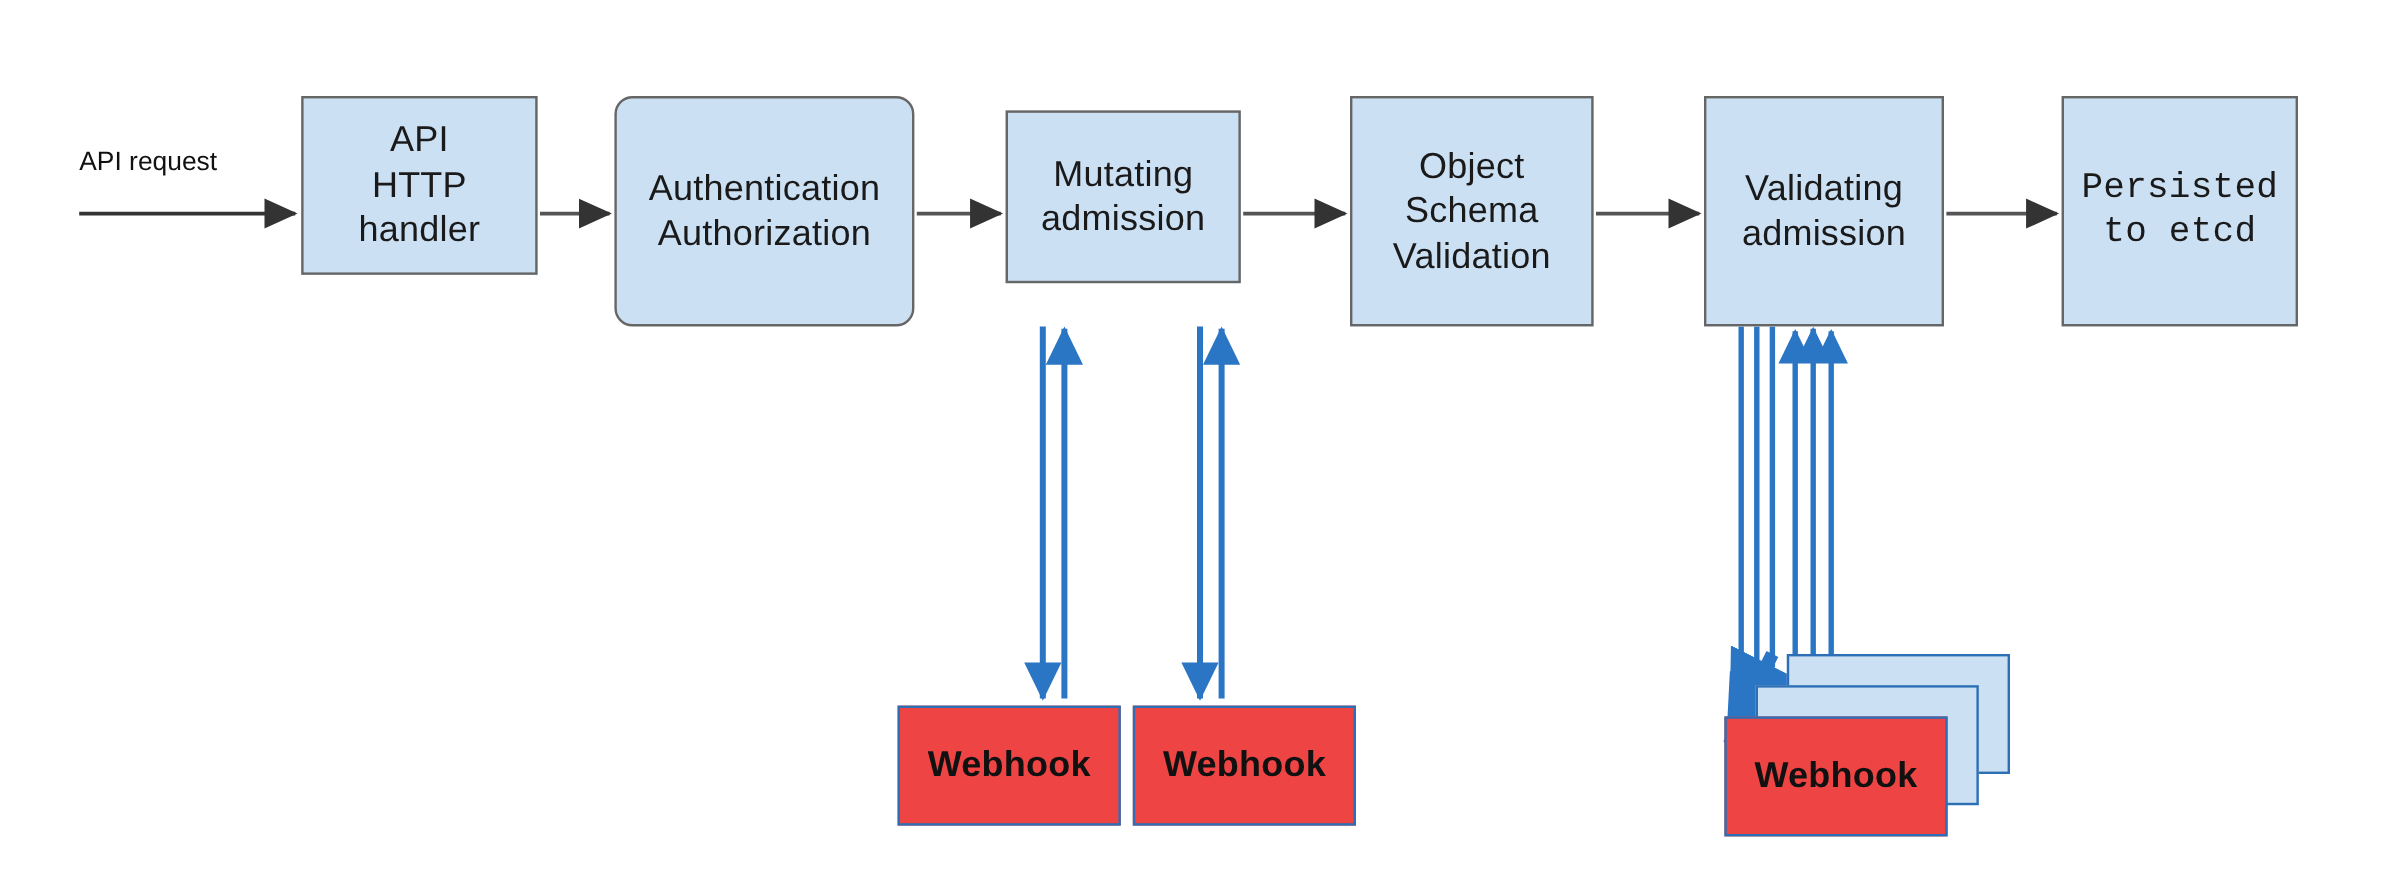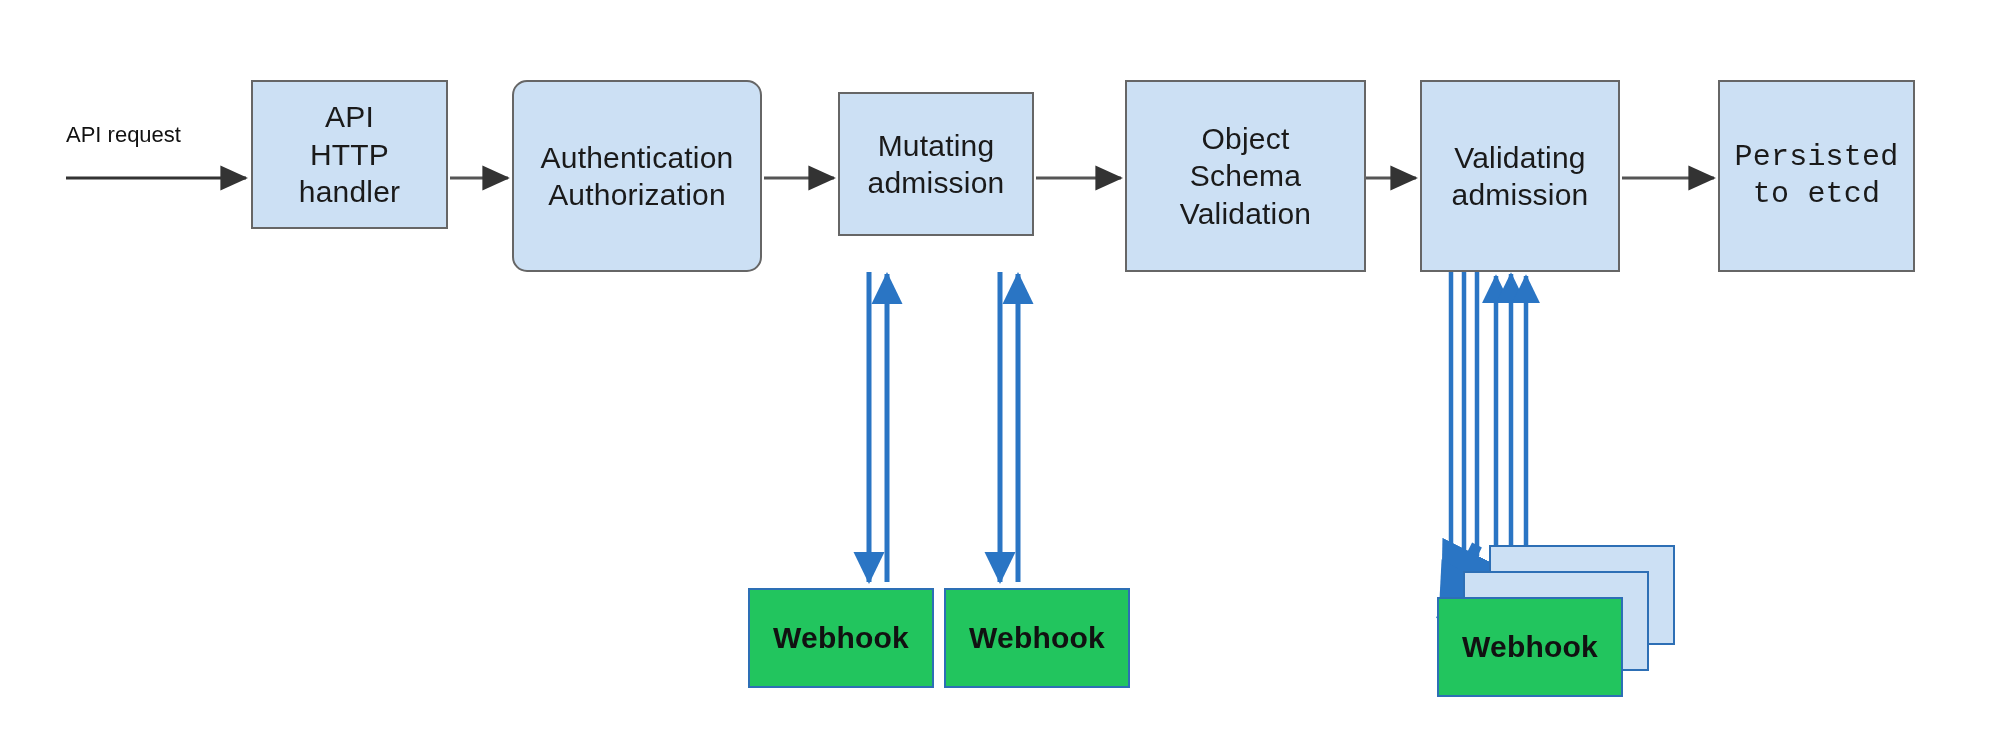--- a/index.html
+++ b/index.html
@@ -8,21 +8,21 @@
   #stage{position:absolute;left:0;top:0;width:2000px;height:745px;}
   svg#canvas{position:absolute;left:0;top:0;width:2000px;height:745px;}
 
   .node{position:absolute;box-sizing:border-box;
         background:#cce0f4;border:2px solid #666666;
         display:flex;align-items:center;justify-content:center;text-align:center;
         color:#1a1a1a;font-size:30px;line-height:1.25;letter-spacing:.2px;}
   .node .lbl{white-space:pre-line;}
 
   .webhook{position:absolute;box-sizing:border-box;
-        background:#22c55e;border:2.5px solid #2d6fb5;
+        background:#ef4444;border:2.5px solid #2d6fb5;
         display:flex;align-items:center;justify-content:center;text-align:center;
         color:#111111;font-size:30px;font-weight:bold;letter-spacing:.2px;}
   .webhook-ghost{position:absolute;box-sizing:border-box;
         background:#cce0f4;border:2.5px solid #2d6fb5;}
 
   .reqlabel{position:absolute;font-size:22px;color:#111111;white-space:nowrap;}
 </style>
 </head>
 <body>
 
@@ -93,21 +93,21 @@
   <div class="node" style="left:512px;top:80px;width:250px;height:192px;border-radius:15px;">
     <span class="lbl">Authentication
 Authorization</span>
   </div>
 
   <div class="node" style="left:838px;top:92px;width:196px;height:144px;">
     <span class="lbl">Mutating
 admission</span>
   </div>
 
-  <div class="node" style="left:1125px;top:80px;width:241px;height:192px;">
+  <div class="node" style="left:1125px;top:80px;width:203px;height:192px;">
     <span class="lbl">Object
 Schema
 Validation</span>
   </div>
 
   <div class="node" style="left:1420px;top:80px;width:200px;height:192px;">
     <span class="lbl">Validating
 admission</span>
   </div>
 

